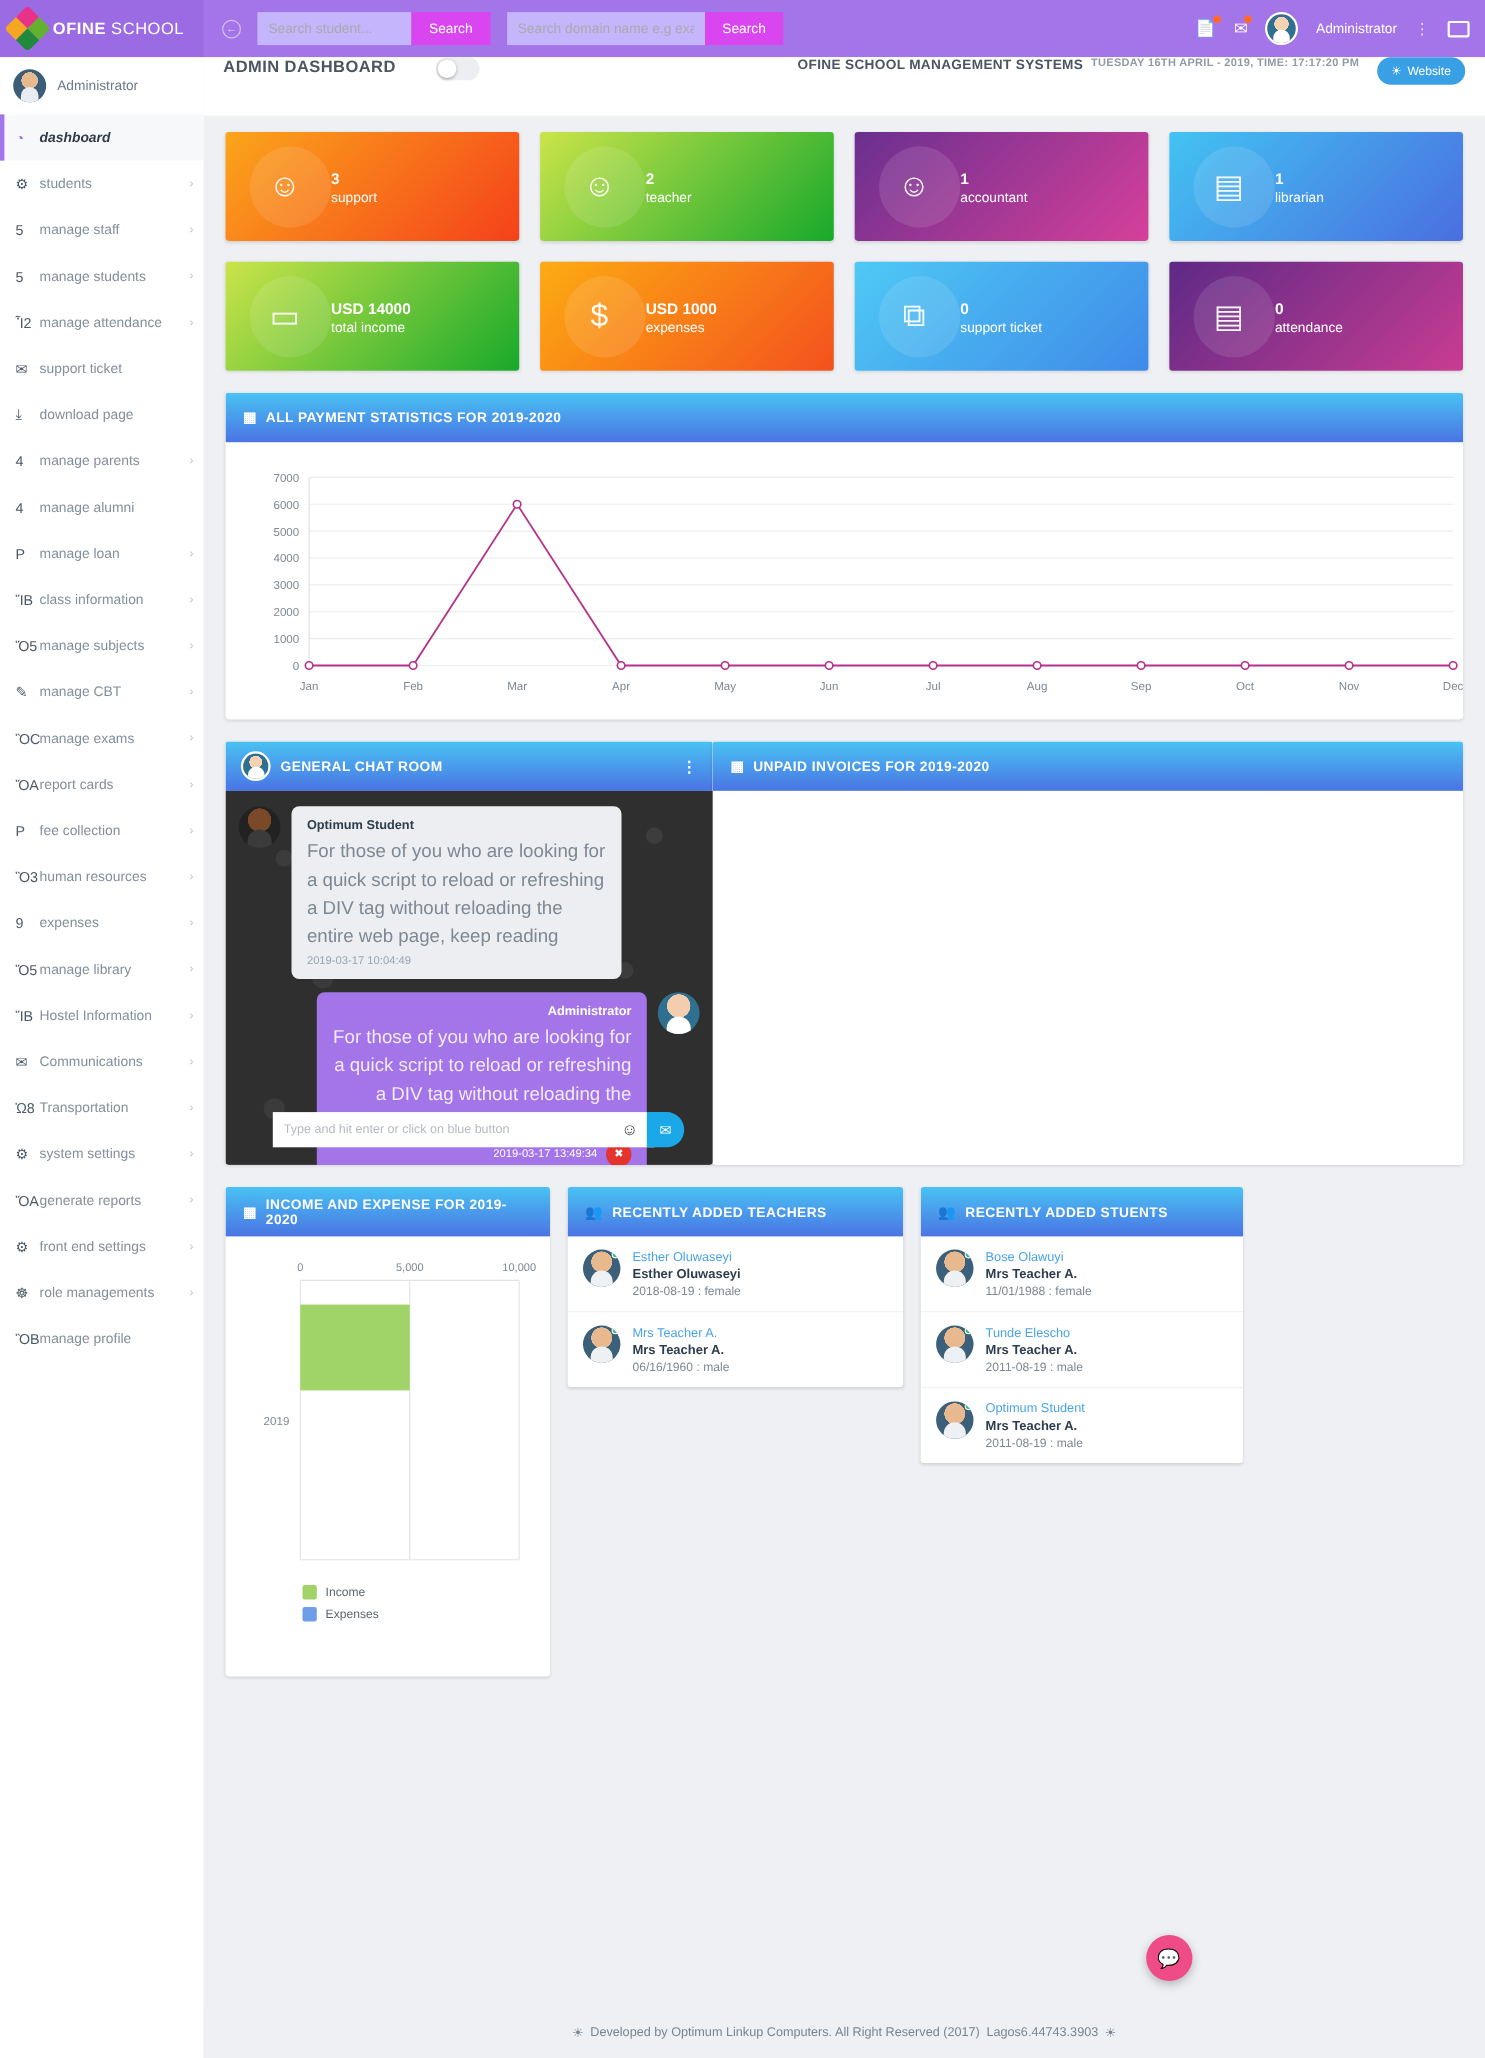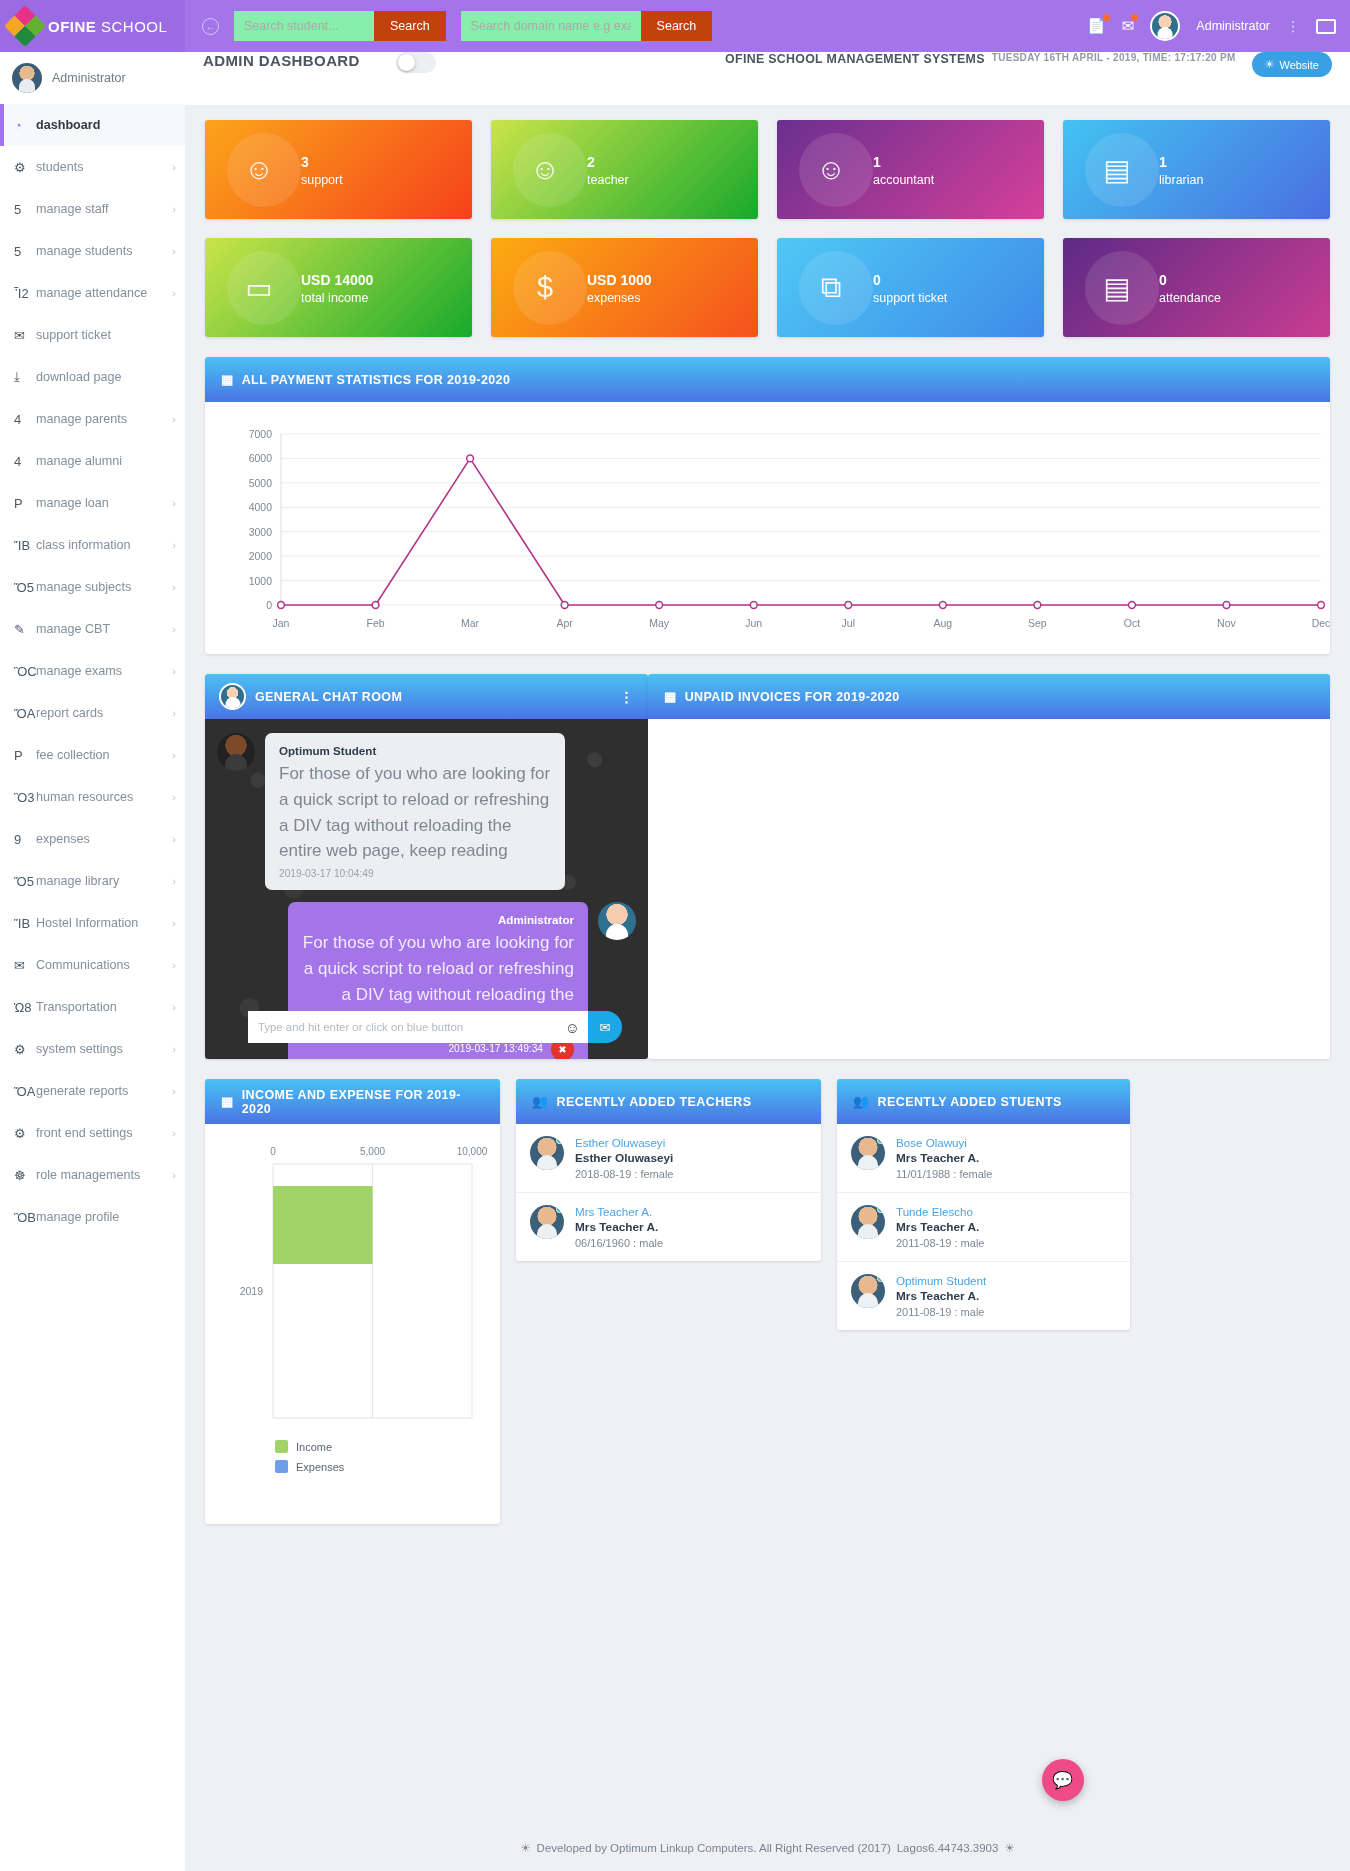--- a/index.html
+++ b/index.html
@@ -35,25 +35,25 @@
   .brand-txt span { font-weight: 300; }
 
   .back-circle {
     width: 17px; height: 17px; border: 1.4px solid #d9c6f5; border-radius: 50%;
     margin-left: 17px; color: #e4d6fb; font-size: 10px;
     display: flex; align-items: center; justify-content: center; flex: none;
   }
   .searchgrp { display: flex; margin-left: 15px; }
   .searchgrp input {
     height: 30px; border: none; outline: none; padding: 0 10px;
-    font-size: 12.5px; color: #555; background: #86efac;
+    font-size: 12.5px; color: #555; background: #c4b5fd;
   }
   .searchgrp input::placeholder { color: #aaa; }
   .searchgrp button {
-    height: 30px; border: none; background: #c2410c; color: #fff;
+    height: 30px; border: none; background: #d946ef; color: #fff;
     font-size: 12.5px; padding: 0 16px; cursor: pointer;
   }
   .sg1 input { width: 140px; }
   .sg2 { margin-left: 15px; }
   .sg2 input { width: 180px; }
 
   .topright { margin-left: auto; display: flex; align-items: center; gap: 16px; padding-right: 14px; }
   .tico { position: relative; color: #fff; font-size: 15px; cursor: pointer; }
   .tico .dot {
     position: absolute; top: -3px; right: -4px; width: 7px; height: 7px;
@@ -97,21 +97,21 @@
   .menu li .mi {
     width: 22px; flex: none; color: #4c5a67; font-size: 13px;
     display: flex; align-items: center;
   }
   .menu li .ml { color: #838f9b; font-size: 12.6px; flex: 1; white-space: nowrap; }
   .menu li .mc { color: #b9c2cb; font-size: 11px; flex: none; }
   .menu li.active { background: #f7f8fa; }
   .menu li.active::before {
     content: ""; position: absolute; left: 0; top: 0; width: 4px; height: 100%; background: #a375e8;
   }
-  .menu li.active .ml { color: #303b47; font-weight: bold; }
+  .menu li.active .ml { color: #303b47; font-weight: bold; font-style: italic; }
   .menu li.active .mi { color: #a375e8; }
 
   
   .main { position: absolute; top: 52px; left: 185px; width: 1165px; height: 1819px; }
   .subbar {
     height: 54px; background: #fff; display: flex; align-items: flex-start;
     padding: 0 18px; border-bottom: 1px solid #edeff2;
   }
   .subbar .page-title { font-size: 15px; color: #4a5561; font-weight: bold; letter-spacing: .4px; }
   .toggle {

